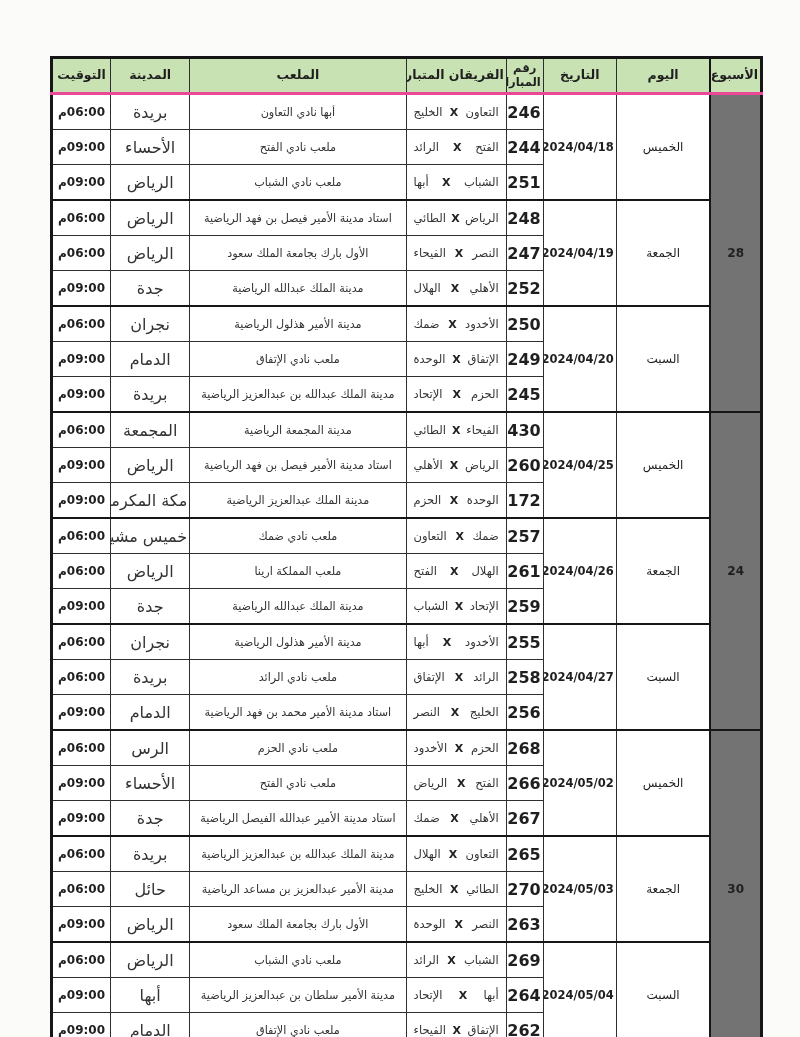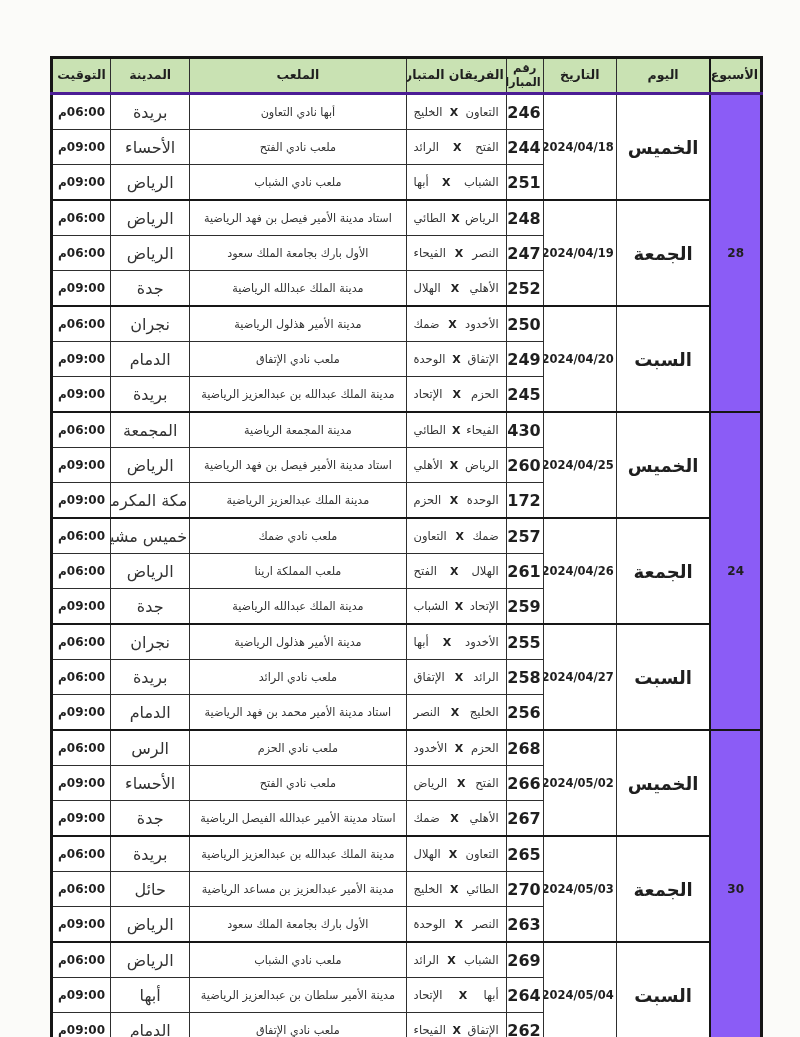--- a/index.html
+++ b/index.html
@@ -42,38 +42,38 @@
     vertical-align: middle;
     padding: 0 2px;
     overflow: hidden;
     white-space: nowrap;
   }
   thead th {
     background: #c9e2b3;
     font-weight: bold;
     font-size: 12.5px;
     height: 33px;
-    border-bottom: 3px solid #4c1d95;
+    border-bottom: 3px solid #ec4899;
     line-height: 1.15;
   }
   thead th.wrap { white-space: normal; font-size: 11.5px; }
   tbody td { height: 34px; }
   tr.group-start td { border-top: 2.5px solid #161616; }
 
   td.week-cell {
-    background: #8b5cf6;
+    background: #737373;
     font-weight: bold;
     font-size: 12px;
     border-right: 3px solid #161616;
     border-left: 2.5px solid #161616;
   }
   th.week-head {
     border-left: 2.5px solid #161616;
   }
-  td.day-cell  { font-weight: bold; font-size: 18px; }
+  td.day-cell  { font-weight: normal; font-size: 12px; }
   td.date-cell { font-weight: bold; font-size: 11.5px; direction: rtl; }
   td.no-cell   { font-weight: bold; font-size: 16px; margin-left: 8px; }
   td.teams-cell { padding: 0 7px; font-size: 11.5px; color: #333; }
   .teams-wrap {
     display: flex;
     justify-content: space-between;
     align-items: center;
     direction: rtl;
   }
   .vs-x { font-weight: bold; font-size: 11px; color: #222; padding: 0 3px; }

